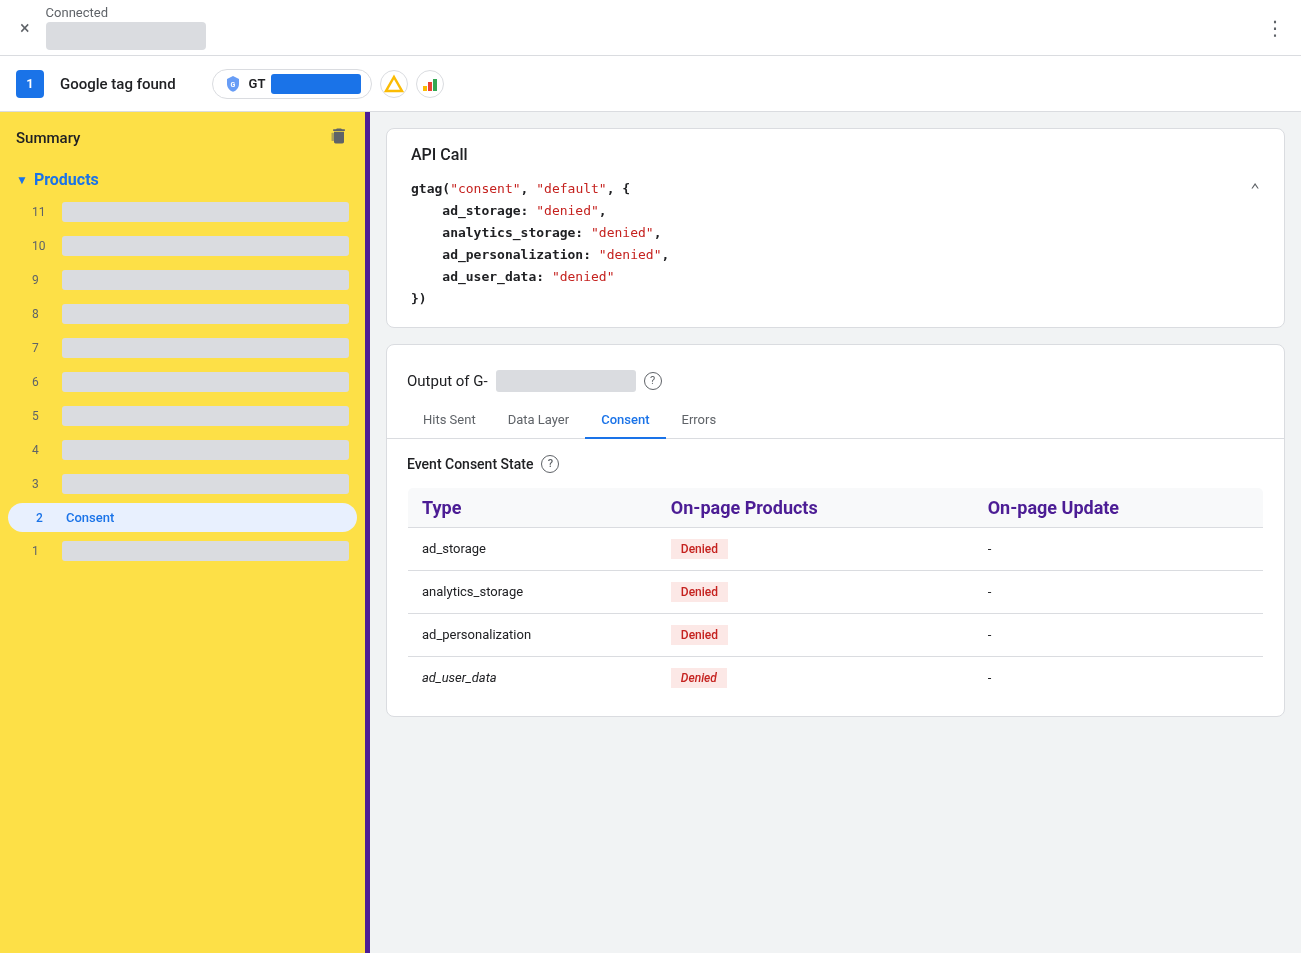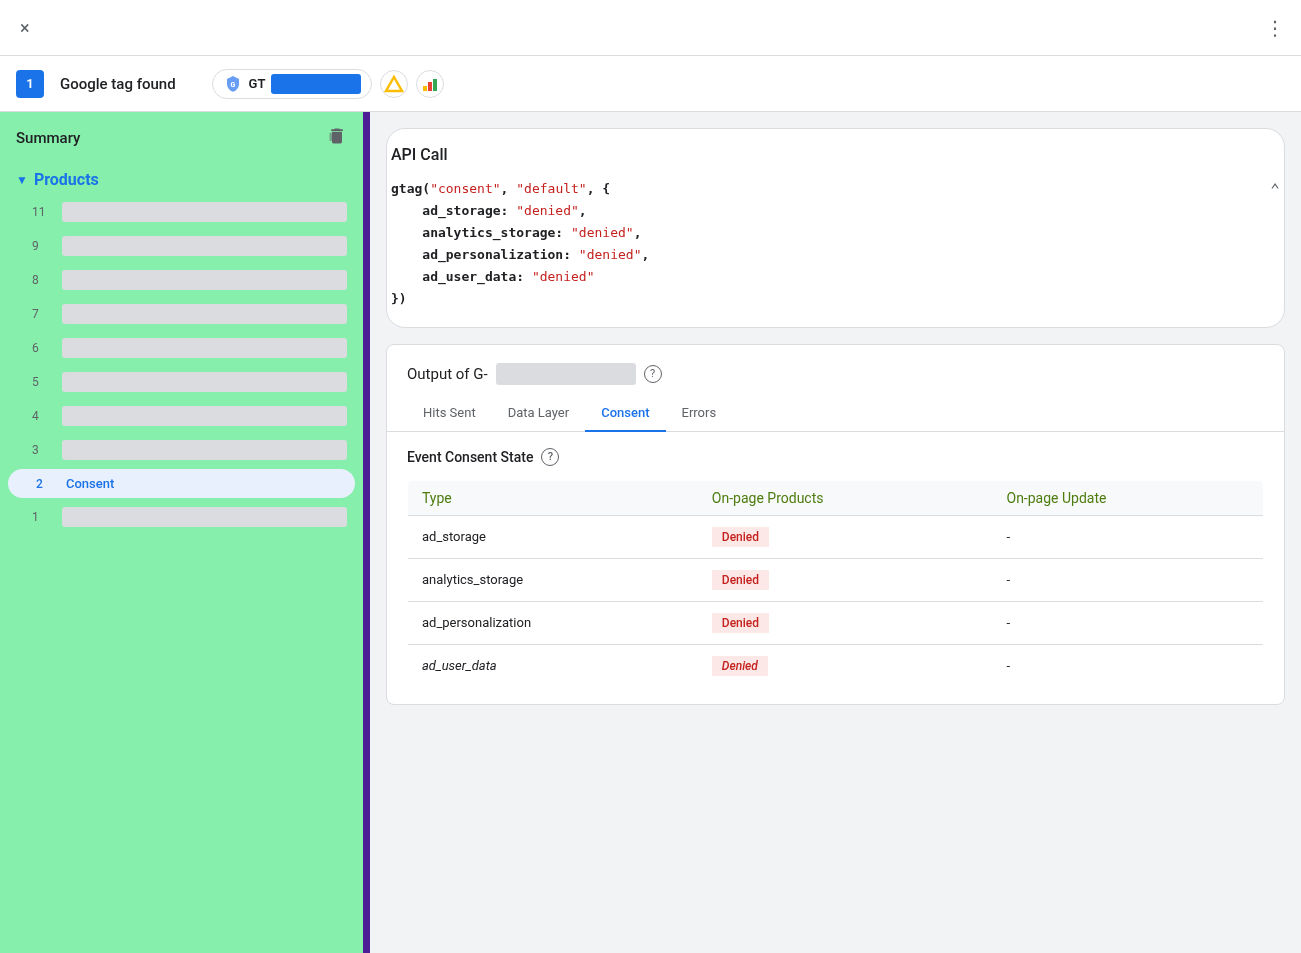--- a/index.html
+++ b/index.html
@@ -109,22 +109,22 @@
 
     
     .main-layout {
       display: flex;
       height: calc(953px - 112px);
     }
 
     
     .sidebar {
       width: 370px;
-      background: #86efac;
-      border-right: 7px solid #4c1d95;
+      background: #fde047;
+      border-right: 5px solid #4c1d95;
       overflow-y: auto;
       flex-shrink: 0;
     }
 
     .sidebar-header {
       display: flex;
       align-items: center;
       justify-content: space-between;
       padding: 14px 16px;
     }
@@ -207,22 +207,21 @@
 
     
     .card {
       background: #fff;
       border-radius: 8px;
       border: 1px solid #dadce0;
     }
 
     
     .api-call-card {
-      padding: 16px 4px;
-      border-radius: 19px;
+      padding: 16px 24px;
     }
     .card-title {
       font-size: 16px;
       font-weight: 500;
       color: #202124;
       margin-bottom: 14px;
     }
     .code-block {
       font-family: 'Courier New', Courier, monospace;
       font-size: 13px;
@@ -245,21 +244,21 @@
     }
 
     
     .output-card {
       overflow: hidden;
     }
     .output-header {
       display: flex;
       align-items: center;
       gap: 8px;
-      padding: 18px 20px 0;
+      padding: 25px 20px 0;
     }
     .output-title {
       font-size: 15px;
       font-weight: 400;
       color: #202124;
     }
     .output-redacted {
       width: 140px;
       height: 22px;
       background: #dadce0;
@@ -320,23 +319,23 @@
       width: 100%;
       border-collapse: collapse;
       border: 1px solid #dadce0;
       border-radius: 6px;
       overflow: hidden;
     }
     .consent-table th {
       background: #f8f9fa;
       padding: 9px 14px;
       text-align: left;
-      font-size: 14px;
-      font-weight: 400;
-      color: #4d7c0f;
+      font-size: 18px;
+      font-weight: 700;
+      color: #4c1d95;
       border-bottom: 1px solid #dadce0;
     }
     .consent-table td {
       padding: 11px 14px;
       font-size: 13px;
       color: #202124;
       border-bottom: 1px solid #dadce0;
     }
     .consent-table tr:last-child td {
       border-bottom: none;
@@ -354,20 +353,24 @@
     .dash-cell {
       color: #202124;
     }
   </style>
 </head>
 <body>
 
 <div class="top-bar">
   <div class="top-bar-left">
     <span class="close-btn">×</span>
+    <div>
+      <span class="connected-label">Connected</span>
+      <div class="redacted-bar"></div>
+    </div>
   </div>
   <span class="top-bar-right">⋮</span>
 </div>
 
 <div class="tag-bar">
   <div class="tag-badge">1</div>
   <span class="tag-found-label">Google tag found</span>
   <div class="tag-icons">
     <div class="tag-icon-wrapper">
 
@@ -412,20 +415,24 @@
     <div class="sidebar-section-header">
       <span class="chevron-down">▼</span>
       <span class="section-label">Products</span>
     </div>
 
     <div class="sidebar-item">
       <span class="item-number">11</span>
       <div class="item-redacted" style="width:220px;max-width:100%;"></div>
     </div>
 
+    <div class="sidebar-item">
+      <span class="item-number">10</span>
+      <div class="item-redacted" style="width:180px;"></div>
+    </div>
 
     <div class="sidebar-item">
       <span class="item-number">9</span>
       <div class="item-redacted" style="width:200px;"></div>
     </div>
 
     <div class="sidebar-item">
       <span class="item-number">8</span>
       <div class="item-redacted" style="width:240px;"></div>
     </div>

